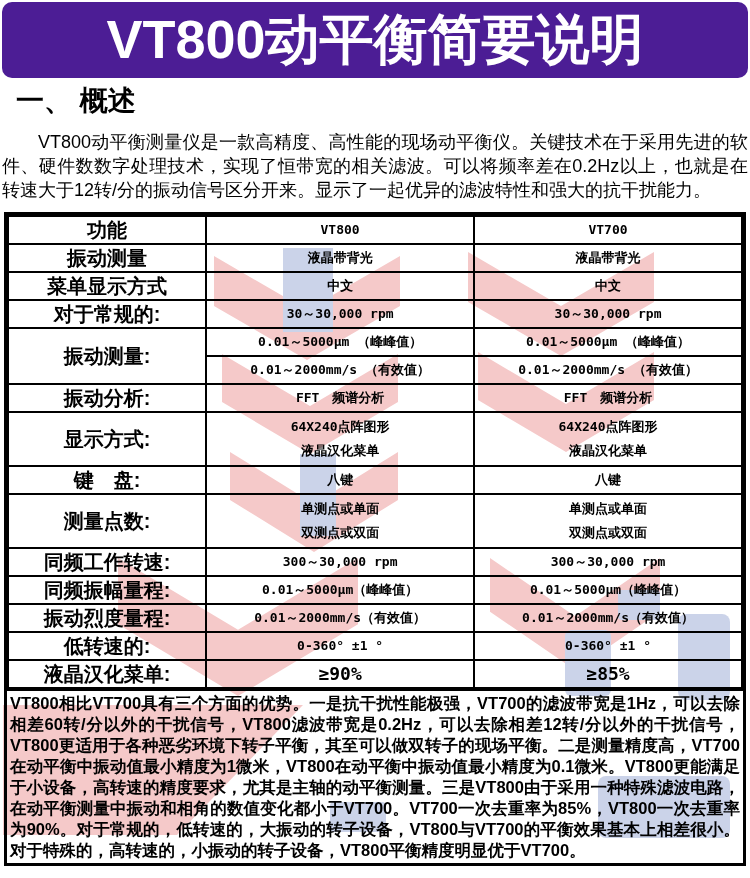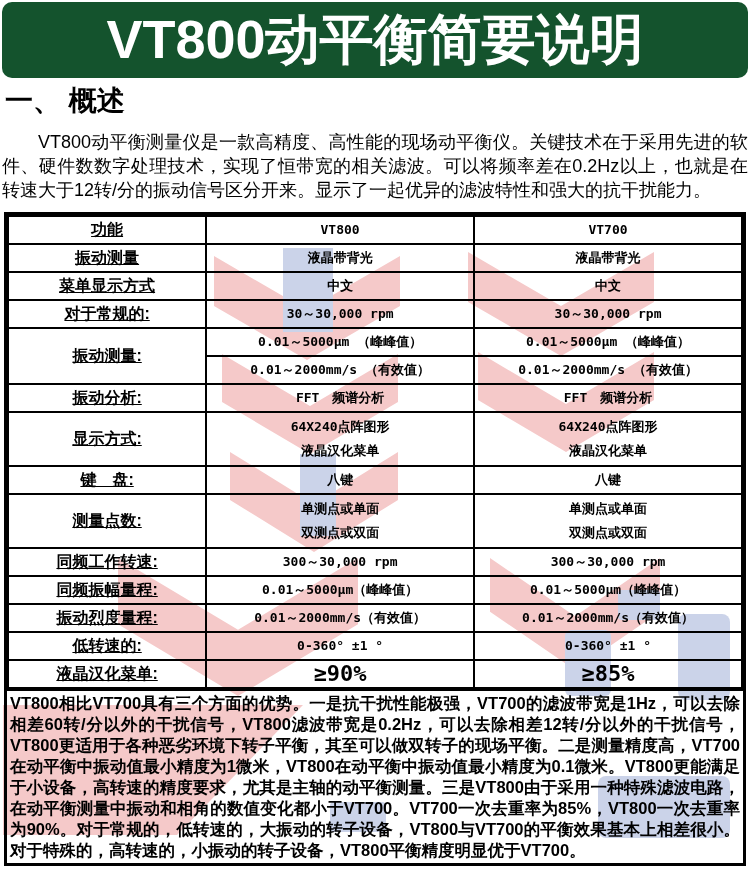--- a/index.html
+++ b/index.html
@@ -28,38 +28,38 @@
   .b2{left:300px;top:452px;width:36px;height:82px;}
   .b3{left:565px;top:628px;width:46px;height:66px;border-radius:6px;}
   .b4{left:678px;top:612px;width:52px;height:86px;border-radius:8px;}
   .b5{left:618px;top:588px;width:42px;height:30px;border-radius:4px;}
   .b6{left:598px;top:774px;width:132px;height:62px;border-radius:8px;}
   .b7{left:330px;top:800px;width:56px;height:30px;border-radius:4px;}
 
   
   .content{position:relative;z-index:1;}
 
-  .banner{margin:2px 2px 0 2px;height:76px;background:#14532d;border-radius:10px;
+  .banner{margin:2px 2px 0 2px;height:76px;background:#4c1d95;border-radius:10px;
           display:flex;align-items:center;justify-content:center;}
   .banner h1{margin:0;color:#fff;font-size:54px;font-weight:bold;letter-spacing:0;}
 
-  h2.overview{margin:4px 0 2px 5px;font-size:28px;font-weight:bold;}
+  h2.overview{margin:4px 0 2px 16px;font-size:28px;font-weight:bold;}
   p.body{margin:10px 2px;font-size:18px;line-height:24px;text-indent:2em;
          text-align:justify;}
 
   .spec-frame{margin:3px 4px 0 4px;border:3px solid #000;}
   table.spec{width:100%;border-collapse:collapse;table-layout:fixed;}
   table.spec col.cl{width:27%;} table.spec col.cv{width:36.5%;}
   table.spec td{border:2px solid #000;text-align:center;font-weight:bold;
                 height:26px;line-height:24px;padding:0 2px;white-space:pre-line;}
-  td.lbl{font-size:16px;text-decoration:underline;}
+  td.lbl{font-size:20px;}
   td.val{font-family:"DejaVu Sans Mono","Liberation Mono",monospace;
          font-size:13px;font-weight:bold;}
   tr.tall td{height:52px;}
-  td.bigsym{font-size:22px;}
+  td.bigsym{font-size:18px;}
 
   .advantages{border-top:2px solid #000;padding:2px 3px;font-size:16.5px;
               line-height:21px;font-weight:bold;text-align:justify;}
 </style>
 </head>
 <body>
 
 <div class="page">
 
   <div class="wm">

